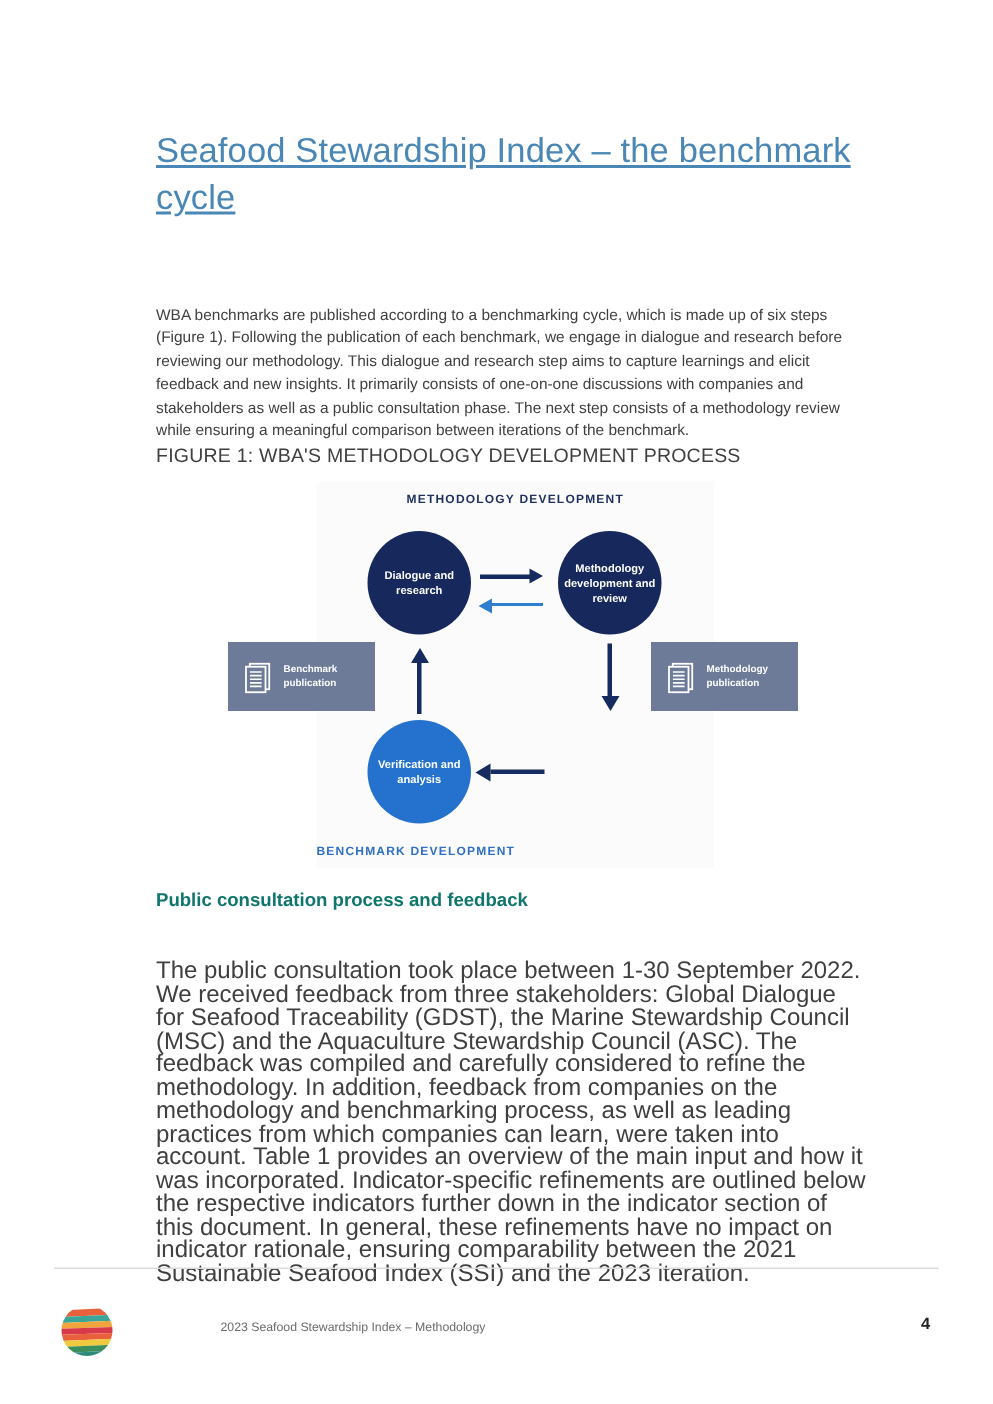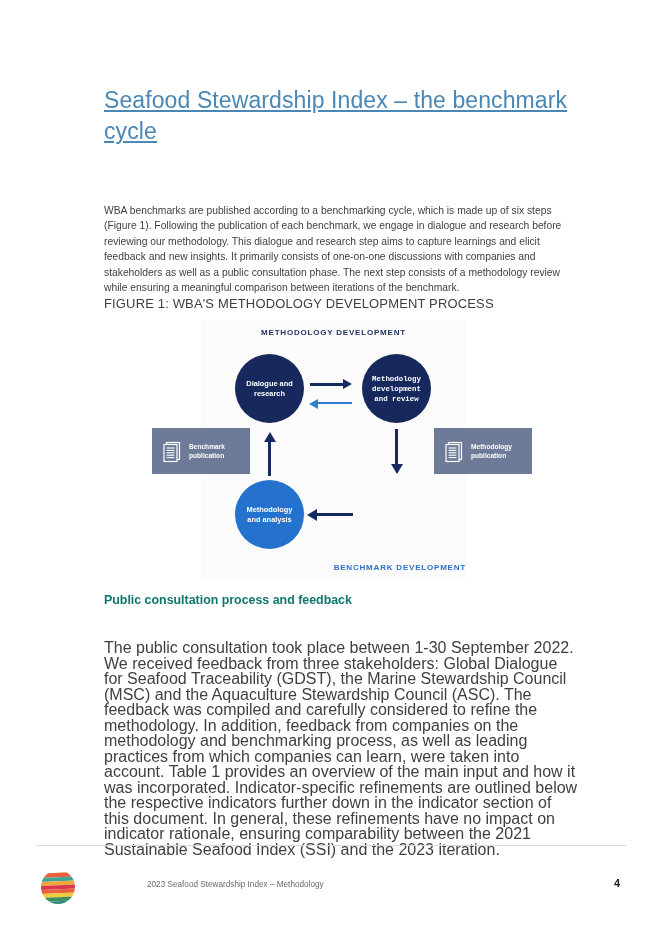--- a/index.html
+++ b/index.html
@@ -56,21 +56,21 @@
     top: 265px;
     font-size: 13px;
     letter-spacing: 0.15px;
     color: #3f3f3f;
     margin-top: 31px;
   }
 
   
   .figure-wrap {
     position: absolute;
-    left: 201px;
+    left: 211px;
     top: 321px;
     width: 265px;
     height: 258px;
     background: #fbfbfc;
   }
   .fig-head {
     position: absolute;
     top: 7px;
     left: 0;
     width: 100%;
@@ -78,21 +78,21 @@
     font-size: 8px;
     font-weight: bold;
     letter-spacing: 0.8px;
     color: #1d2f5e;
   }
   .fig-foot {
     position: absolute;
     bottom: 7px;
     left: 0;
     width: 100%;
-    text-align: right;
+    text-align: left;
     font-size: 8px;
     font-weight: bold;
     letter-spacing: 0.8px;
     color: #2f6fc4;
   }
 
   .node-circle {
     position: absolute;
     border-radius: 50%;
     display: flex;
@@ -103,21 +103,21 @@
     font-size: 7.4px;
     line-height: 10px;
     font-weight: bold;
     padding: 4px;
     box-sizing: border-box;
   }
   .node-dark { background: #16285c; }
   .node-blue { background: #2472cd; }
 
   .n-dialogue  { left: 34px;  top: 33px;  width: 69px; height: 69px; }
-  .n-method    { left: 161px; top: 33px;  width: 69px; height: 69px; font-family: Liberation Mono, monospace; }
+  .n-method    { left: 161px; top: 33px;  width: 69px; height: 69px; }
   .n-verify    { left: 34px;  top: 159px; width: 69px; height: 69px; }
   .n-data      { left: 161px; top: 159px; width: 69px; height: 69px; }
 
   .arrow-line {
     position: absolute;
     background: #152a5e;
   }
   .arrow-line.light { background: #2f7fd0; }
 
   .arrow-head {
@@ -232,21 +232,21 @@
 
   <div class="figure-caption">FIGURE 1: WBA'S METHODOLOGY DEVELOPMENT PROCESS</div>
 
   <div class="figure-wrap">
 
     <div class="fig-head">METHODOLOGY DEVELOPMENT</div>
     <div class="fig-foot">BENCHMARK DEVELOPMENT</div>
 
     <div class="node-circle node-dark n-dialogue">Dialogue and research</div>
     <div class="node-circle node-dark n-method">Methodology development and review</div>
-    <div class="node-circle node-blue n-verify">Methodology and analysis</div>
+    <div class="node-circle node-blue n-verify">Verification and analysis</div>
 
     <div class="arrow-line a-tr-line"></div>
     <div class="arrow-head a-tr-head"></div>
 
     <div class="arrow-line light a-tl-line"></div>
     <div class="arrow-head a-tl-head"></div>
 
     <div class="arrow-line a-rd-line"></div>
     <div class="arrow-head a-rd-head"></div>
 

